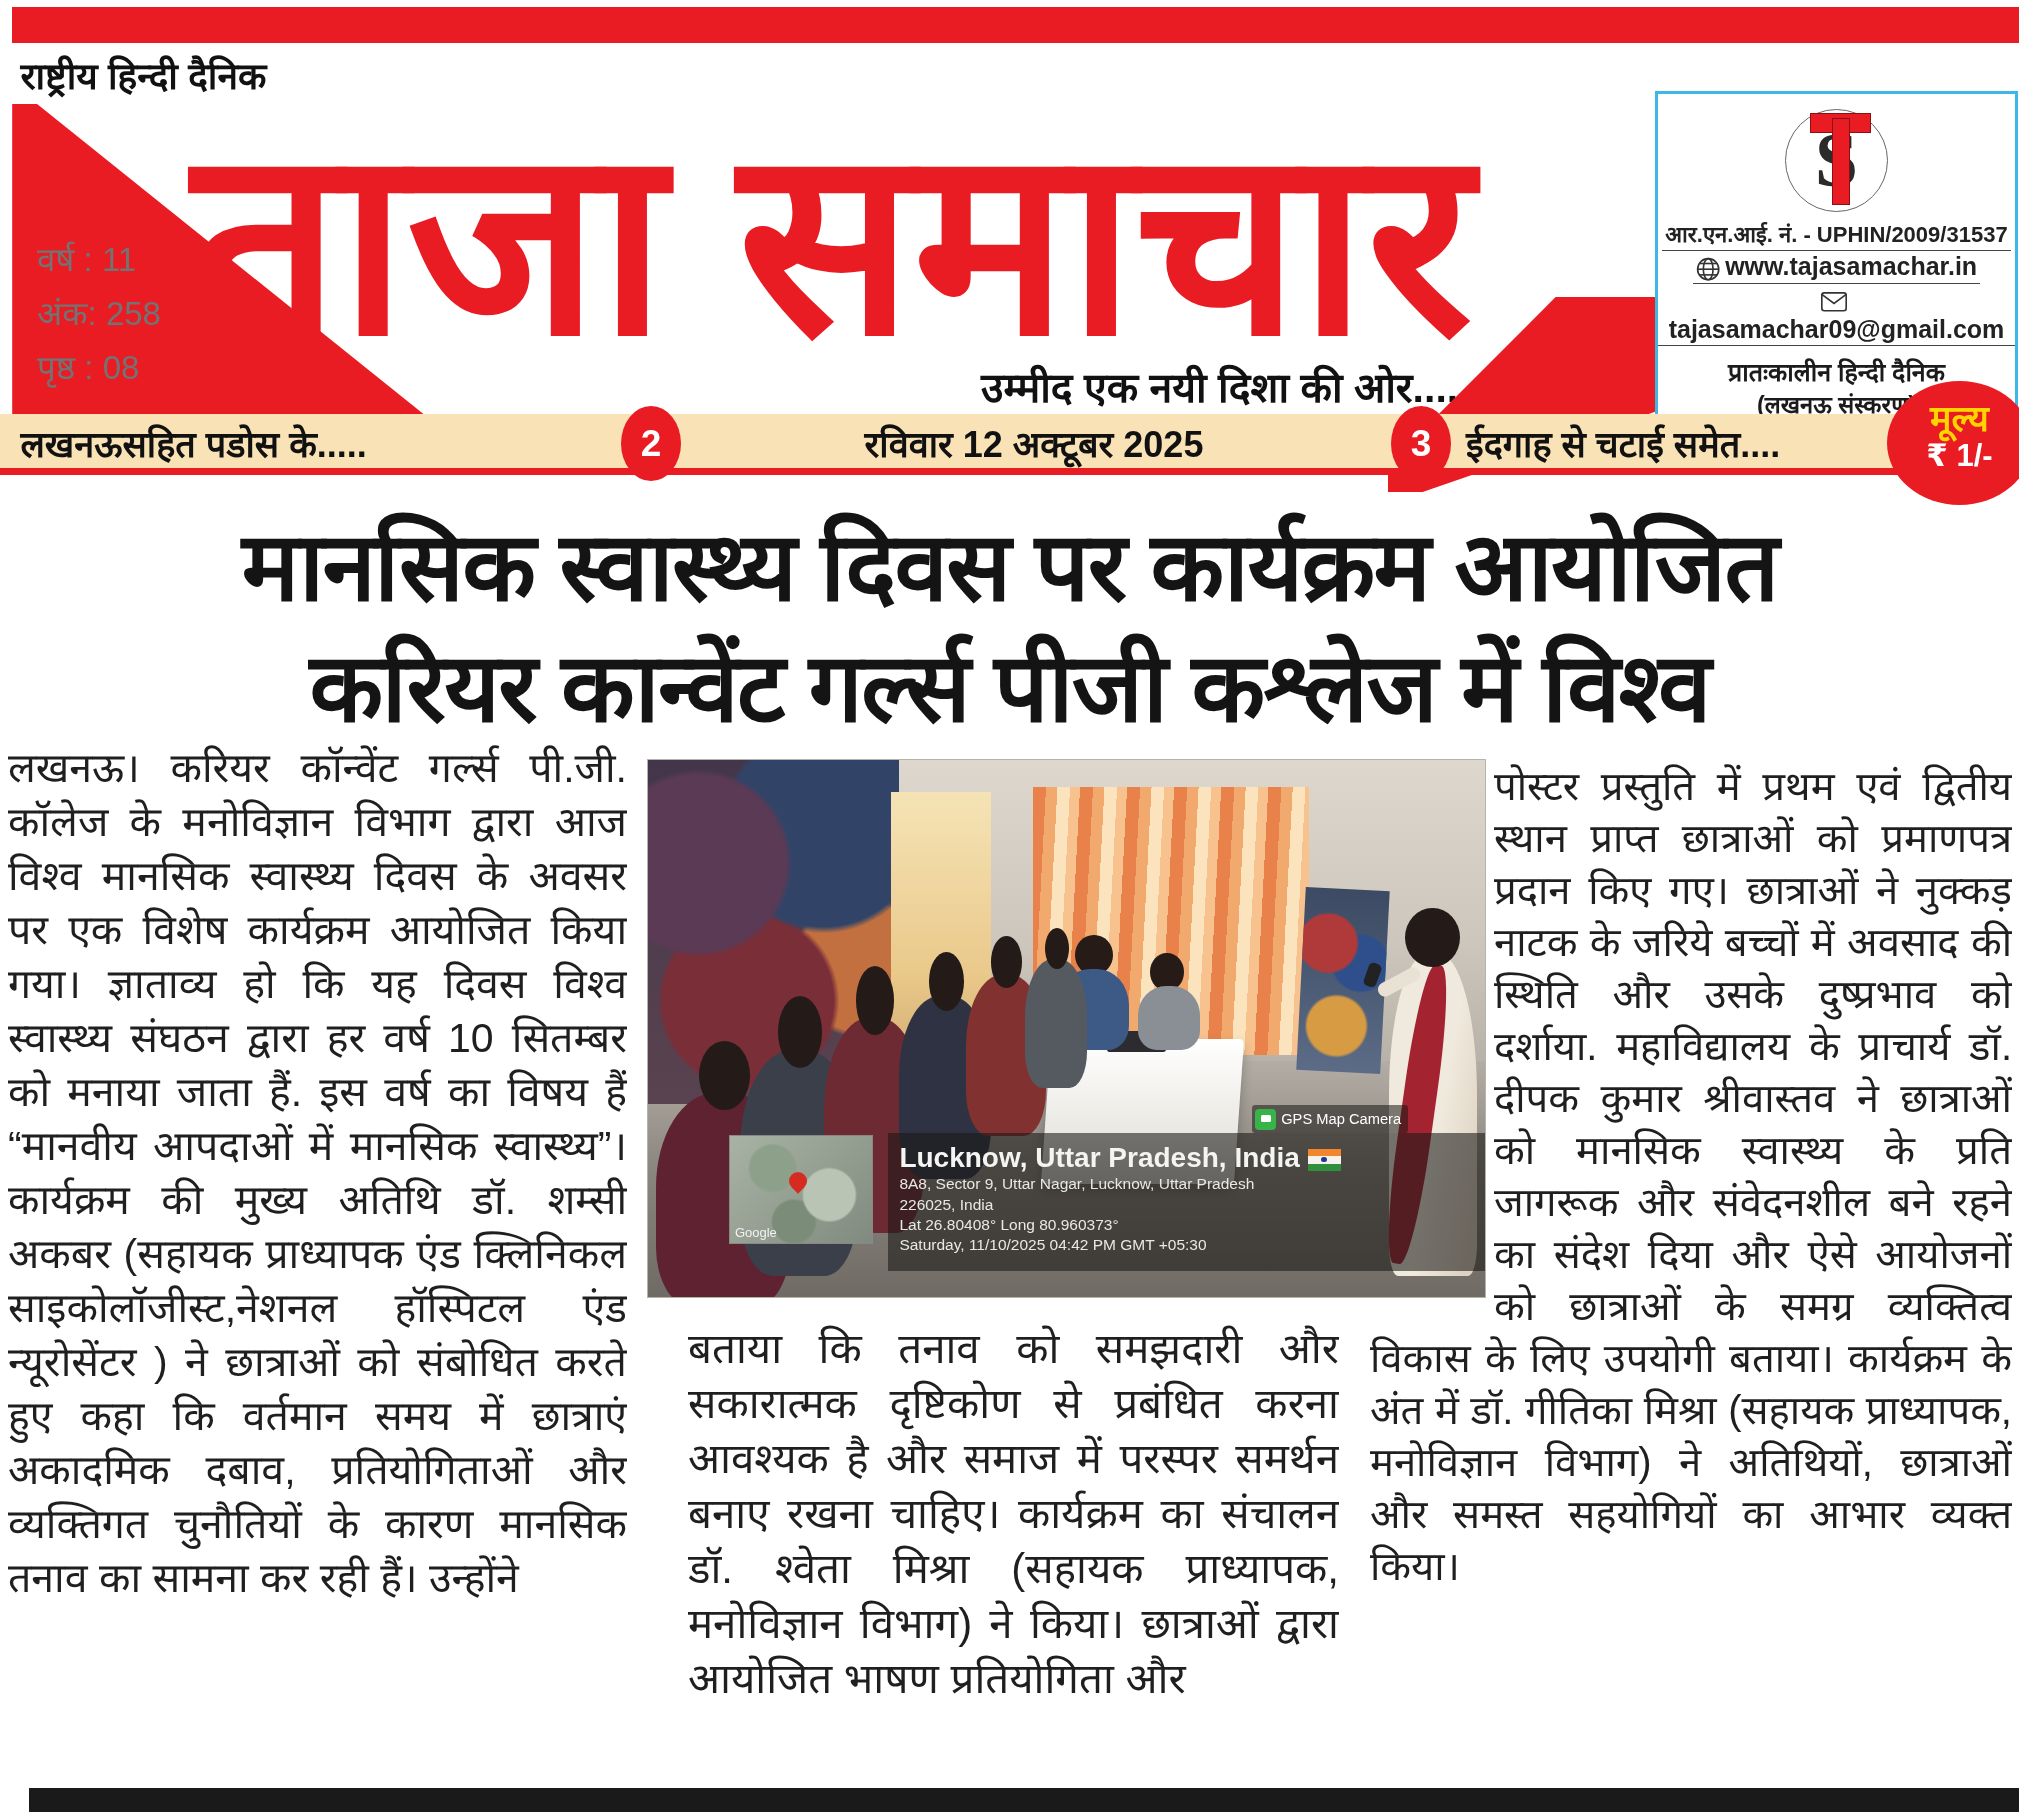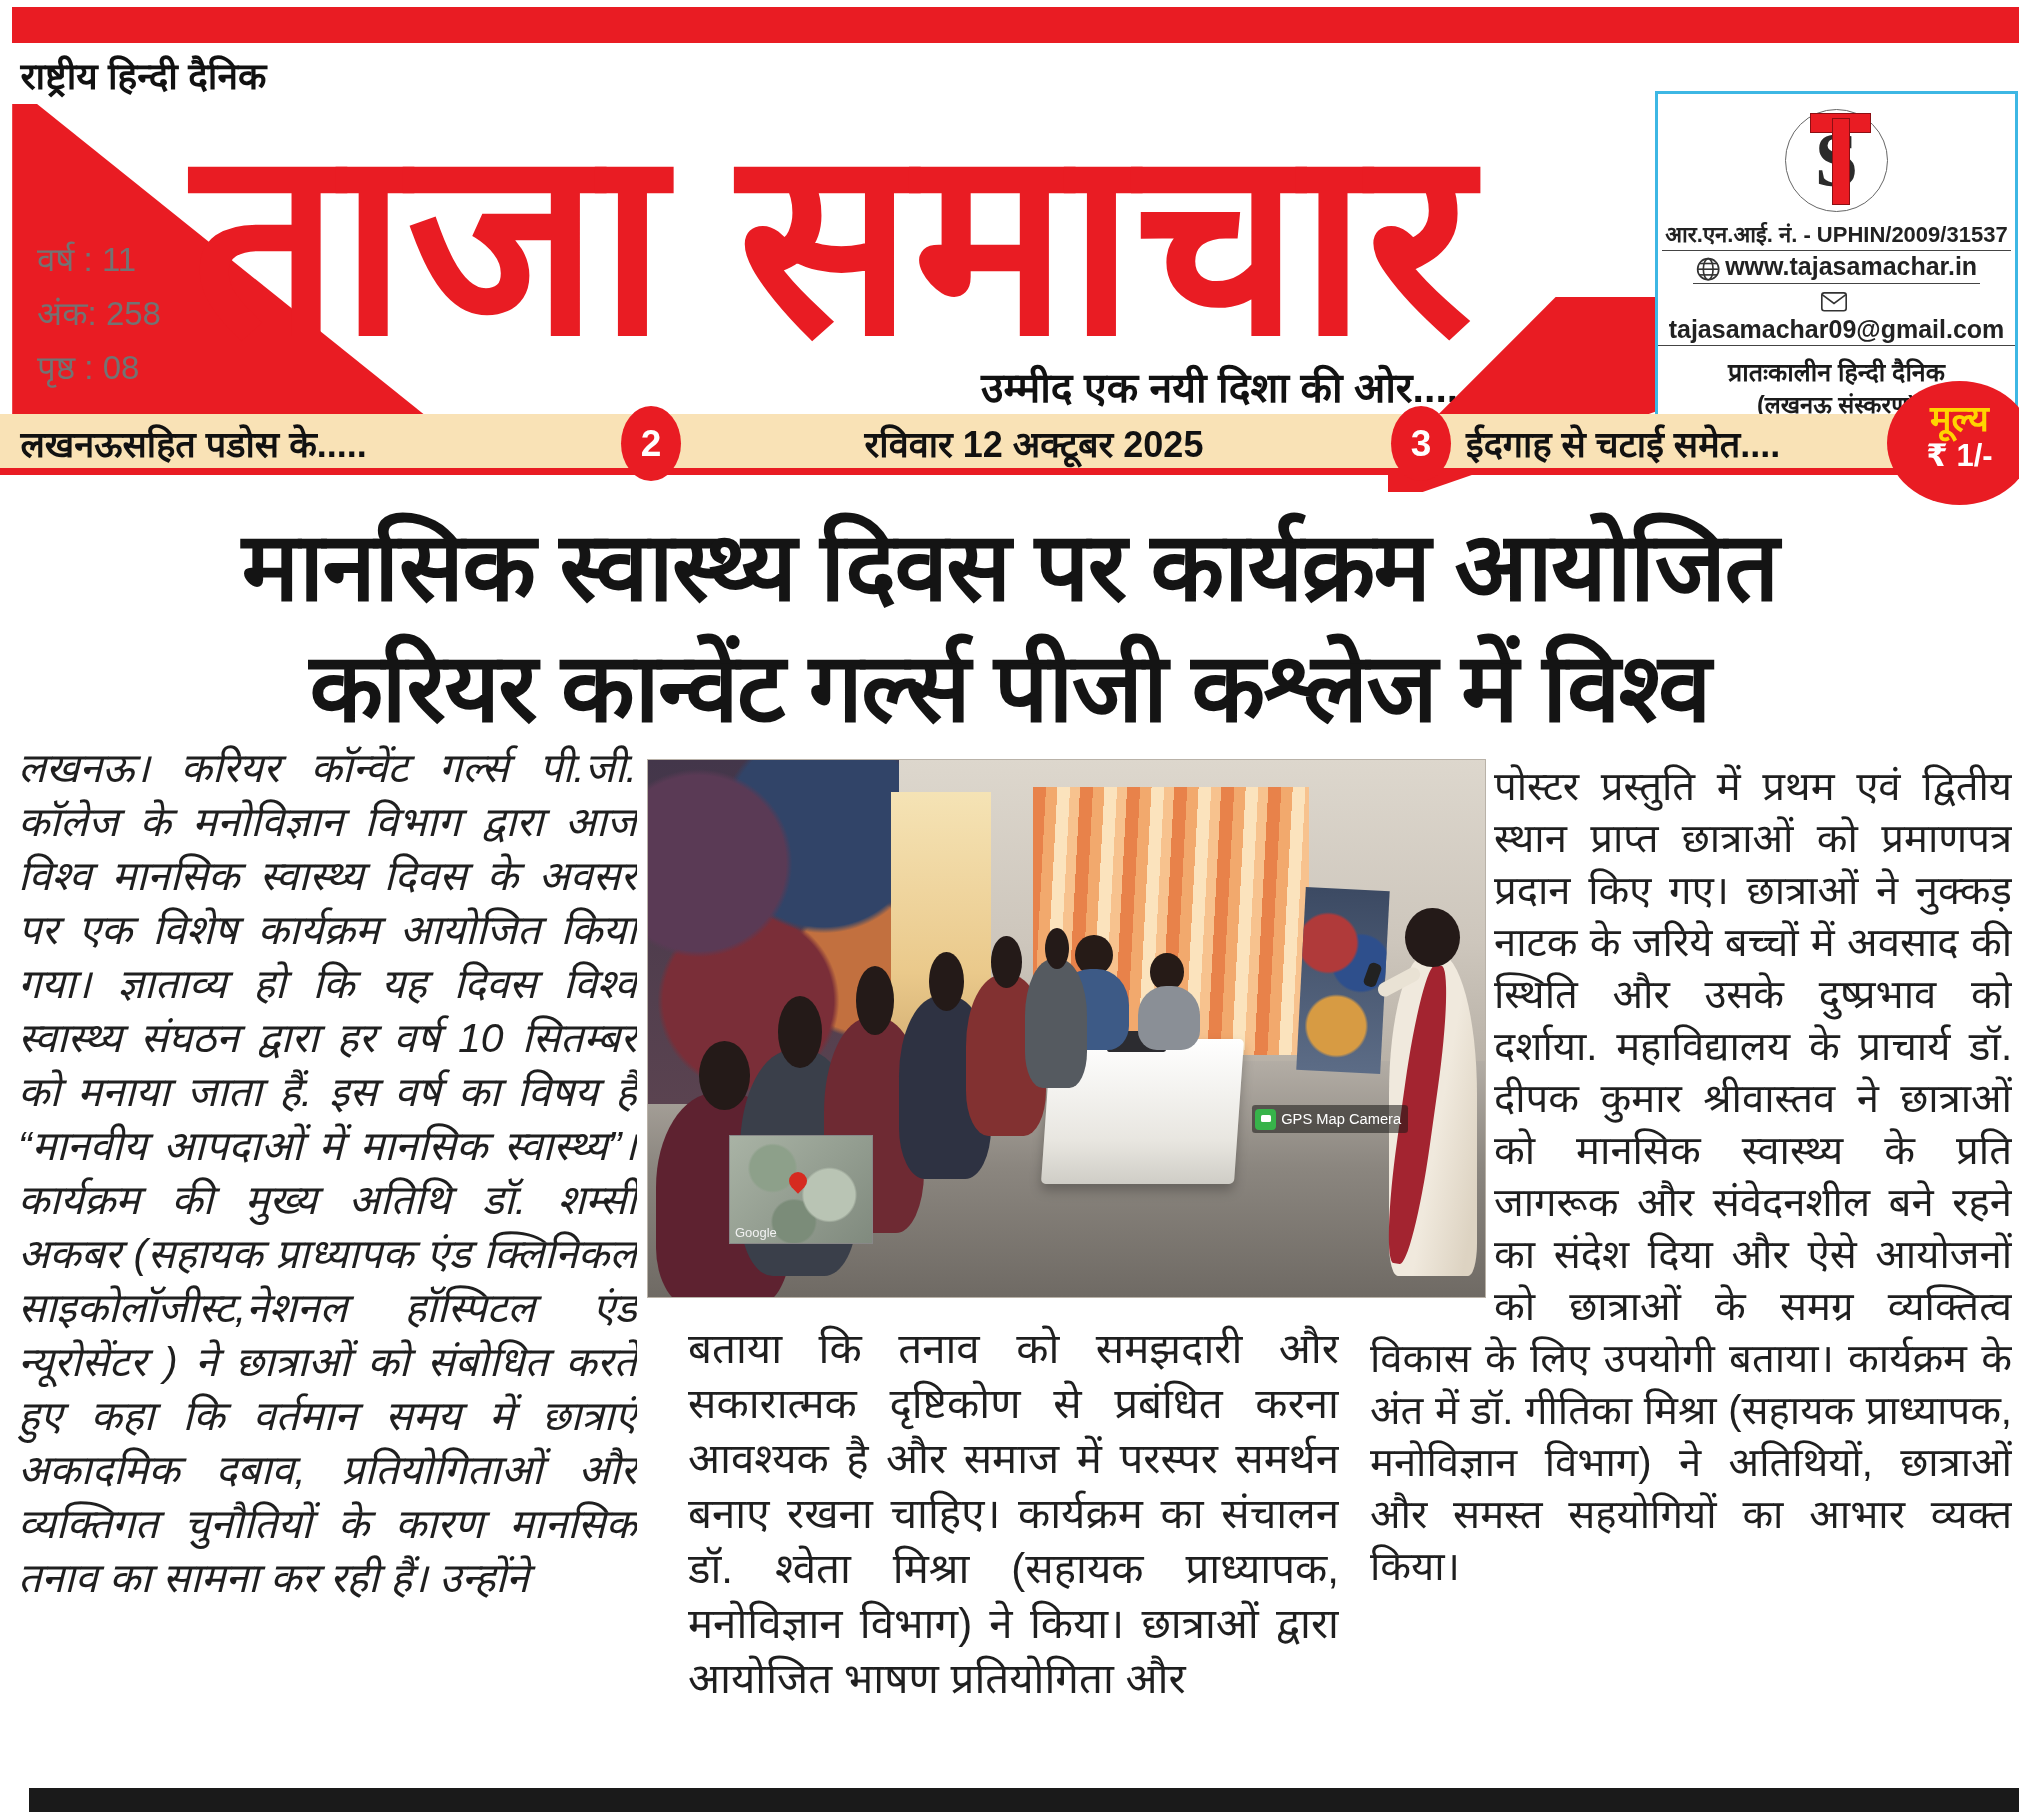--- a/index.html
+++ b/index.html
@@ -52,21 +52,21 @@
              color:#fff;font-size:37px;font-weight:800;text-align:center;line-height:75px;z-index:3;}
   .db-c2{left:621px;}
   .db-c3{left:1391px;}
 
   
   .headline{left:12.2px;top:506px;width:1995px;text-align:center;font-weight:800;color:#141414;
             font-size:96px;line-height:121px;letter-spacing:-1.6px;}
 
   
   .bodytext{font-size:41px;line-height:54px;text-align:justify;color:#1f1f1f;}
-  .col-left{left:18px;top:741px;width:619px;height:1034px;overflow:hidden;font-style:italic;}
+  .col-left{left:8px;top:741px;width:619px;height:1034px;overflow:hidden;}
   .col-mid{left:688px;top:1321px;width:651px;height:456px;overflow:hidden;font-size:42px;line-height:55px;}
   .col-right{left:1370px;top:735px;width:642px;height:1042px;overflow:hidden;font-size:40px;line-height:52px;margin-top:25px;}
   .wrap-spacer{float:left;width:124px;height:563px;}
 
   .bottombar{left:28.5px;top:1788px;right:0;height:24.4px;background:#1a1a1a;}
 
   
   .photo{left:647px;top:759px;width:837px;height:537px;overflow:hidden;background:#cfc8bf;border:0.8px solid #b9b2a8;}
   .ph-wall{left:0;top:0;width:100%;height:62%;background:linear-gradient(180deg,#ddd7cd 0%,#cdc6bc 55%,#b3aca2 100%);}
   .ph-floor{left:0;bottom:0;width:100%;height:44%;background:linear-gradient(180deg,#b3ada5 0%,#8b867f 45%,#6f6a64 100%);}
@@ -221,18 +221,25 @@
     <div class="abs speaker-mic"></div>
     <div class="abs speaker-head"></div>
 
     <div class="abs gps-badge"><span class="gps-ico"></span><span>GPS Map Camera</span></div>
 
     <div class="abs ph-map">
       <div class="map-pin"></div>
       <div class="map-credit">Google</div>
     </div>
 
+    <div class="abs ph-caption">
+      <div class="cap-title"><span>Lucknow, Uttar Pradesh, India</span><span class="flag"></span></div>
+      <div class="cap-small">8A8, Sector 9, Uttar Nagar, Lucknow, Uttar Pradesh</div>
+      <div class="cap-small">226025, India</div>
+      <div class="cap-small">Lat 26.80408° Long 80.960373°</div>
+      <div class="cap-small">Saturday, 11/10/2025 04:42 PM GMT +05:30</div>
+    </div>
   </div>
 
   <div class="abs bottombar"></div>
 
 </div>
 
 
 </body></html>

